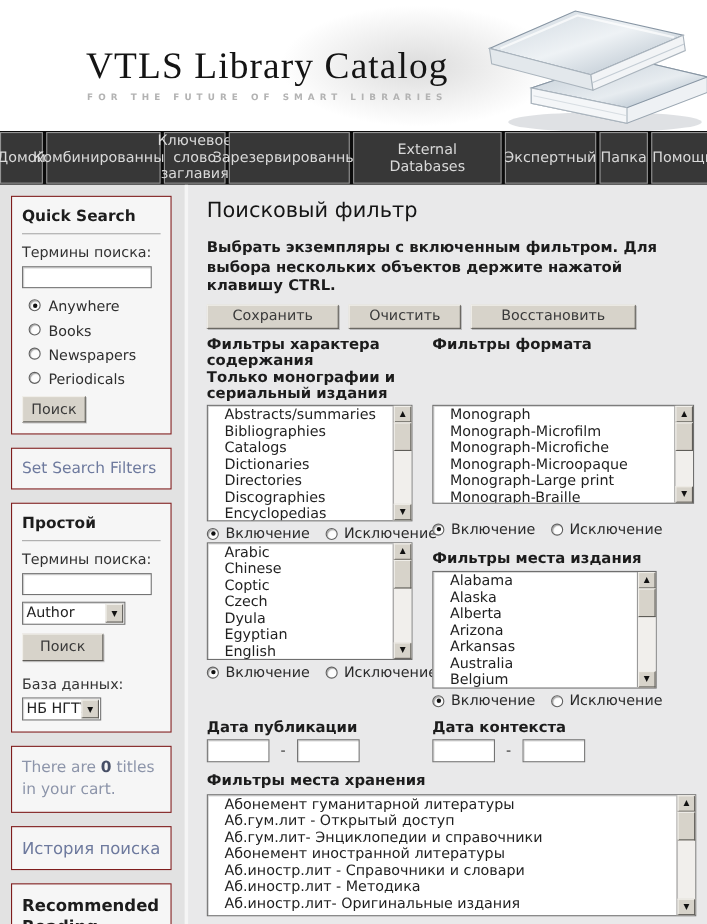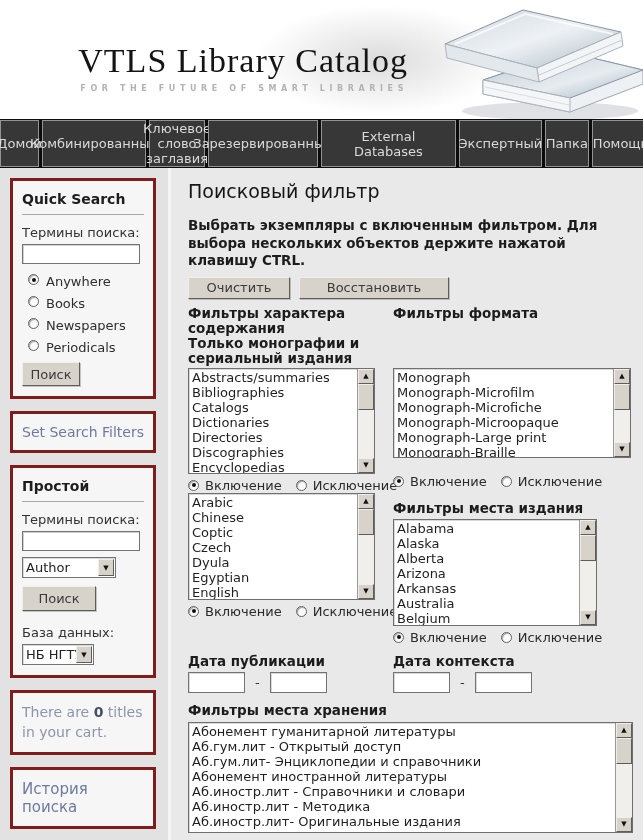--- a/index.html
+++ b/index.html
@@ -3,21 +3,21 @@
 <meta charset="utf-8">
 <style>
   * { margin:0; padding:0; box-sizing:border-box; }
   html,body { width:643px; height:840px; overflow:hidden; background:#fff;
     font-family:"DejaVu Sans","Liberation Sans",sans-serif; font-size:13px; color:#222; }
 
   
   .header { position:relative; height:119px; background:#fff; overflow:hidden; }
   .smoke { position:absolute; left:255px; top:5px; width:250px; height:110px;
     background:radial-gradient(closest-side, rgba(185,185,185,.5), rgba(255,255,255,0)); }
-  .title-block { position:absolute; left:78px; top:42px; width:330px; text-align:right; }
+  .title-block { position:absolute; left:78px; top:42px; width:330px; text-align:center; }
   .site-title { font-family:"Liberation Serif","DejaVu Serif",serif; font-size:34px; color:#141414; letter-spacing:1px; }
   .tagline { margin-top:4px; font-size:8px; font-weight:bold; letter-spacing:4.6px; color:#b3b3b3; white-space:nowrap; }
   .books { position:absolute; right:0; top:0; }
 
   
   .navbar { display:flex; height:49px; background:#0c0c0c; gap:3px; padding:1px 0; }
   .nav-item { background:#373737; border:1px solid #939393; color:#d9d9d9;
     display:flex; align-items:center; justify-content:center; text-align:center;
     font-size:13px; line-height:15px; cursor:pointer; }
   .nav-item:nth-child(1){ width:39px; }
@@ -25,21 +25,21 @@
   .nav-item:nth-child(3){ width:56px; }
   .nav-item:nth-child(4){ width:110px; }
   .nav-item:nth-child(5){ width:141px; padding:16px 32px; }
   .nav-item:nth-child(6){ width:83px; }
   .nav-item:nth-child(7){ width:47px; }
   .nav-item:nth-child(8){ flex:1; }
 
   
   .page { display:flex; height:691px; }
   .sidebar { width:168px; background:#e2e2e2; padding:10px 0 0 10px; }
-  .sbox { width:146px; background:#f6f6f6; border:3px solid #7f1d1d; padding:10px 9px; margin-bottom:12px; }
+  .sbox { width:146px; background:#f6f6f6; border:1px solid #7f1d1d; padding:10px 9px; margin-bottom:12px; }
   .sbox h2 { font-size:14px; color:#1d1d1d; }
   .shr { border:0; border-top:1px solid #a9a9a9; margin:7px 0 10px; }
   .slabel { font-size:13px; color:#333; margin-bottom:4px; }
   .tinput { width:118px; height:20px; background:#fff; border:1px solid #747474;
     box-shadow:inset 1px 1px 0 rgba(0,0,0,.18); }
   .radio-col { margin:10px 0 4px 6px; }
   .radio-row { display:flex; margin-bottom:7px; }
   .radio { width:11px; height:11px; border-radius:50%; background:#fdfdfd; border:1px solid #5f5f5f;
     box-shadow:inset 1px 1px 1px rgba(0,0,0,.35); flex:none; }
   .radio.checked::after { content:""; display:block; width:4px; height:4px; margin:2.5px; border-radius:50%; background:#111; }
@@ -72,21 +72,21 @@
   .btn-w1{width:120px;height:22px;} .btn-w2{width:102px;height:22px;} .btn-w3{width:150px;height:22px;}
   .fhead { font-size:13.5px; font-weight:bold; color:#1c1c1c; line-height:15px; }
   .frow { display:flex; }
   .col1 { width:205px; flex:none; }
   .col2 { flex:1; }
   .fhead-tall { height:62px; }
   .fhead-short { height:18px; margin-top:8px; }
 
   .listbox { display:flex; background:#fff; border:1px solid #6f6f6f; box-shadow:inset 1px 1px 0 rgba(0,0,0,.15); }
   .items { flex:1; overflow:hidden; padding-top:1px; }
-  .opt { font-size:13px; line-height:15px; padding-left:3px; color:#1f1f1f; white-space:nowrap; cursor:default; }
+  .opt { font-size:13px; line-height:15px; padding-left:15px; color:#1f1f1f; white-space:nowrap; cursor:default; }
   .vscroll { width:17px; flex:none; display:flex; flex-direction:column; background:#f1efec; border-left:1px solid #9a9a9a; }
   .sbtn { height:15px; background:#d7d3ca; border:1px solid; border-color:#f0eee9 #5f5d58 #5f5d58 #f0eee9;
     display:flex; align-items:center; justify-content:center; cursor:pointer; }
   .sbtn.up::after { content:"▲"; font-size:7px; color:#111; }
   .sbtn.down::after { content:"▼"; font-size:7px; color:#111; }
   .strack { flex:1; position:relative; }
   .sthumb { position:absolute; top:0; left:0; right:0; height:26px; background:#d7d3ca;
     border:1px solid; border-color:#f0eee9 #5f5d58 #5f5d58 #f0eee9; cursor:pointer; }
 
   .lb-nature{width:187px;height:106px;} .lb-format{width:238px;height:90px;}
@@ -218,20 +218,21 @@
       <div class="rec-title">Recommended Reading</div>
 
     </div>
   </div>
 
   <div class="main">
     <h1>Поисковый фильтр</h1>
     <p class="instructions">Выбрать экземпляры с включенным фильтром. Для выбора нескольких объектов держите нажатой клавишу CTRL.</p>
 
     <div class="btnrow">
+      <div class="btn btn-w1">Сохранить</div>
       <div class="btn btn-w2">Очистить</div>
       <div class="btn btn-w3">Восстановить</div>
     </div>
 
     <div class="frow">
       <div class="col1">
         <div class="fhead fhead-tall">
           <span>Фильтры характера содержания</span><br>
           <span>Только монографии и сериальный издания</span>
         </div>

